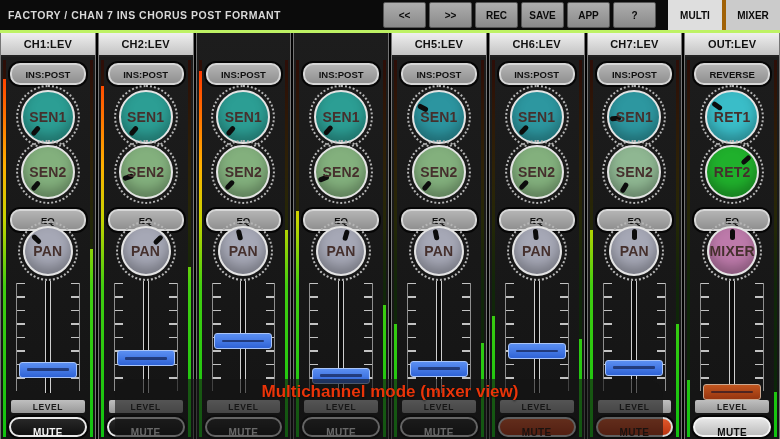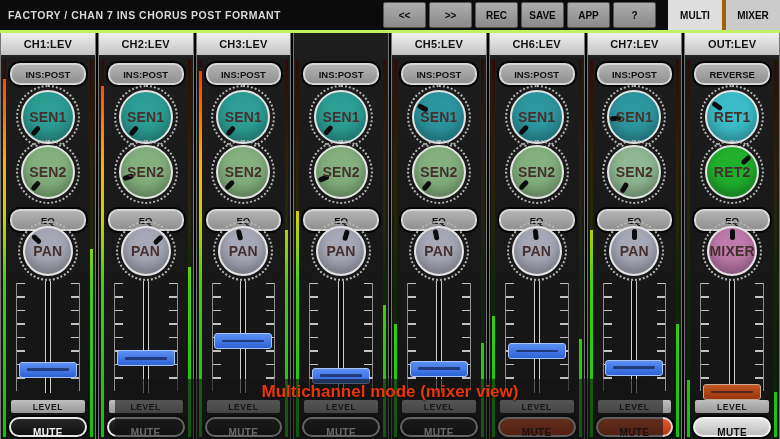--- a/index.html
+++ b/index.html
@@ -191,21 +191,20 @@
       <div class="fader-track"></div>
       <div class="fader-handle" style="top: 69.34px; background: linear-gradient(rgb(91, 143, 242), rgb(47, 99, 214)); border: 1px solid rgb(169, 196, 248);">
             <div class="handle-line"></div>
           </div>
     </div>
     <div class="level-bar">LEVEL</div>
     <button class="mute-btn mute-dark">MUTE</button>
   </div>
 
   <div class="strip">
-    <div class="strip-header">CH3:LEV</div>
     <div class="meter meter-left">
           <div class="meter-unlit" style="height: 3%;"></div>
         </div>
     <div class="meter meter-right">
           <div class="meter-unlit" style="height: 45%;"></div>
         </div>
     <button class="pill top-pill">INS:POST</button>
     <div class="knob knob1">
       <div class="knob-ticks"></div>
       <div class="knob-disc" style="background: rgb(44, 158, 148);"></div>

